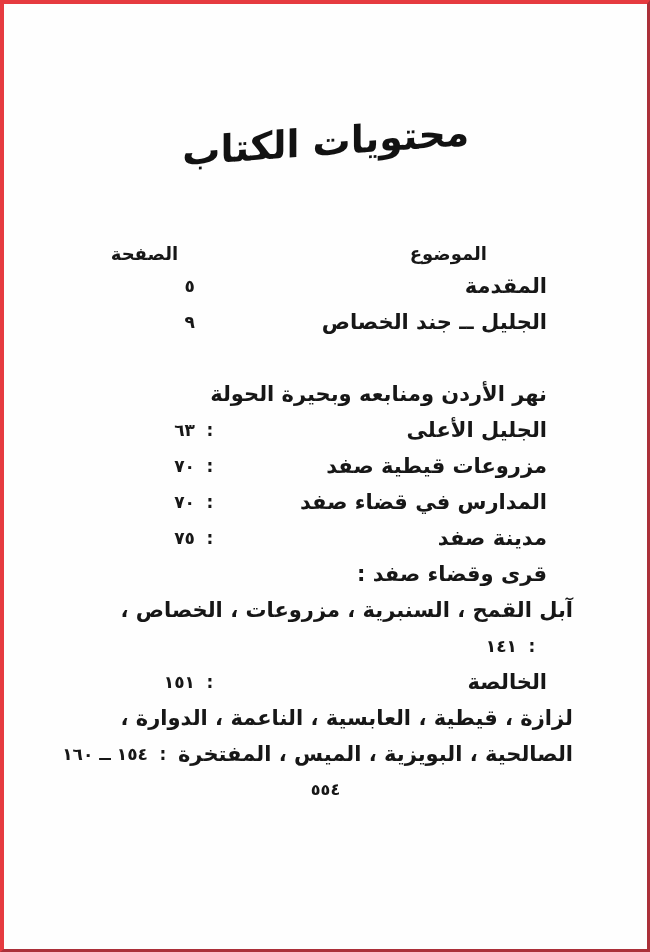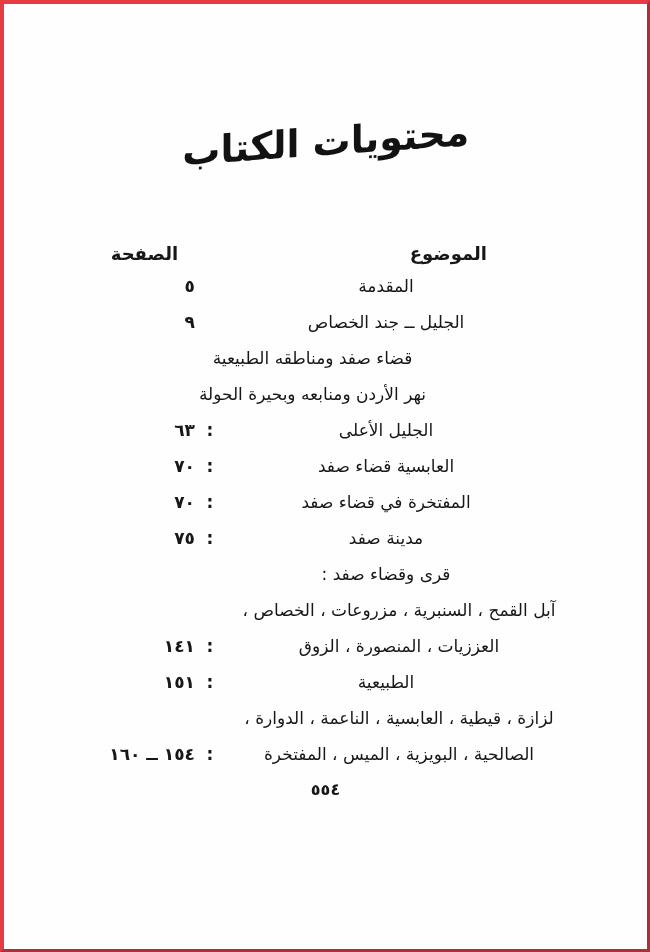--- a/index.html
+++ b/index.html
@@ -55,23 +55,23 @@
     padding-right: 14px;
     box-sizing: border-box;
   }
   .row {
     display: flex;
     height: 36px;
     align-items: center;
   }
   .subject {
     flex: 1;
-    text-align: center;
-    font-size: 17px;
-    font-weight: normal;
+    text-align: right;
+    font-size: 21px;
+    font-weight: bold;
     white-space: nowrap;
   }
   .subject.outdent {
     margin-right: -26px;
   }
   .pagecell {
     width: 147px;
     display: flex;
     direction: rtl;
     justify-content: flex-start;
@@ -122,45 +122,44 @@
 
     <div class="row">
       <div class="subject">الجليل ــ جند الخصاص</div>
       <div class="pagecell">
         <span class="colon"></span>
         <span class="pnum">٩</span>
       </div>
     </div>
 
     <div class="row">
-      <div class="subject">قضاء صفد ومناطقه الطبيعية</div>
     </div>
 
     <div class="row">
       <div class="subject">نهر الأردن ومنابعه وبحيرة الحولة</div>
     </div>
 
     <div class="row">
       <div class="subject">الجليل الأعلى</div>
       <div class="pagecell">
         <span class="colon">:</span>
         <span class="pnum">٦٣</span>
       </div>
     </div>
 
     <div class="row">
-      <div class="subject">العابسية قضاء صفد</div>
+      <div class="subject">مزروعات قيطية صفد</div>
       <div class="pagecell">
         <span class="colon">:</span>
         <span class="pnum">٧٠</span>
       </div>
     </div>
 
     <div class="row">
-      <div class="subject">المفتخرة في قضاء صفد</div>
+      <div class="subject">المدارس في قضاء صفد</div>
       <div class="pagecell">
         <span class="colon">:</span>
         <span class="pnum">٧٠</span>
       </div>
     </div>
 
     <div class="row">
       <div class="subject">مدينة صفد</div>
       <div class="pagecell">
         <span class="colon">:</span>
@@ -178,29 +177,28 @@
 
     <div class="row">
       <div class="subject outdent">آبل القمح ، السنبرية ، مزروعات ، الخصاص ،</div>
       <div class="pagecell">
         <span class="colon"></span>
         <span class="pnum"></span>
       </div>
     </div>
 
     <div class="row">
-      <div class="subject outdent">العززيات ، المنصورة ، الزوق</div>
       <div class="pagecell">
         <span class="colon">:</span>
         <span class="pnum">١٤١</span>
       </div>
     </div>
 
     <div class="row">
-      <div class="subject">الطبيعية</div>
+      <div class="subject">الخالصة</div>
       <div class="pagecell">
         <span class="colon">:</span>
         <span class="pnum">١٥١</span>
       </div>
     </div>
 
     <div class="row">
       <div class="subject outdent">لزازة ، قيطية ، العابسية ، الناعمة ، الدوارة ،</div>
       <div class="pagecell">
         <span class="colon"></span>

